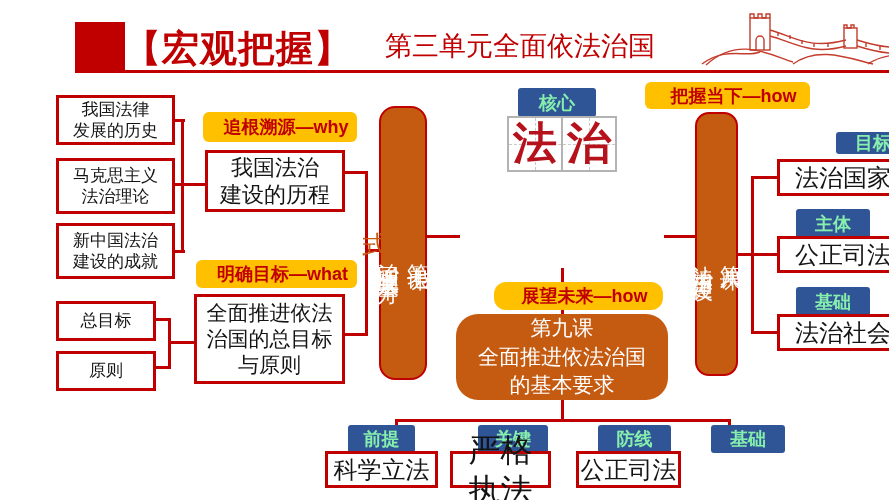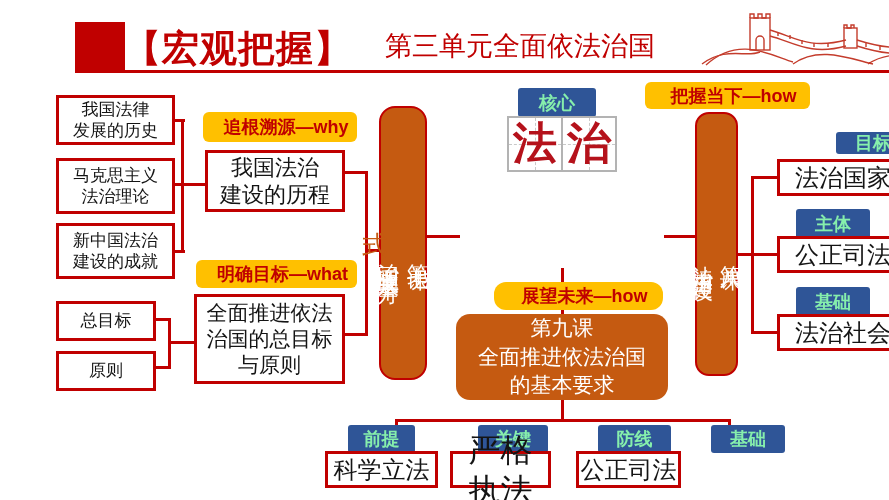--- a/index.html
+++ b/index.html
@@ -40,21 +40,21 @@
     position:absolute;background:var(--orange);border:2.5px solid var(--red);border-radius:16px;
     z-index:3;display:flex;justify-content:center;
   }
   .obar .vtext{
     writing-mode:vertical-rl;text-orientation:upright;color:#fff;
     display:flex;flex-direction:column;align-items:center;
   }
   .vt-main,.vt-sub{writing-mode:vertical-rl;text-orientation:upright;color:#fff;letter-spacing:3px;}
   
   .obox{
-    position:absolute;background:var(--orange);border-radius:14px;color:#fff;
+    position:absolute;background:var(--orange);border-radius:22px;color:#fff;
     display:flex;align-items:center;justify-content:center;text-align:center;
     white-space:pre-line;line-height:1.35;z-index:3;
   }
   
   .unitbox{
     position:absolute;background:var(--crimson);border:3px solid #a3101c;border-radius:14px;
     color:#fff;display:flex;align-items:center;justify-content:center;text-align:center;
     white-space:pre-line;font-size:27px;line-height:1.3;z-index:3;letter-spacing:1px;
   }
   

